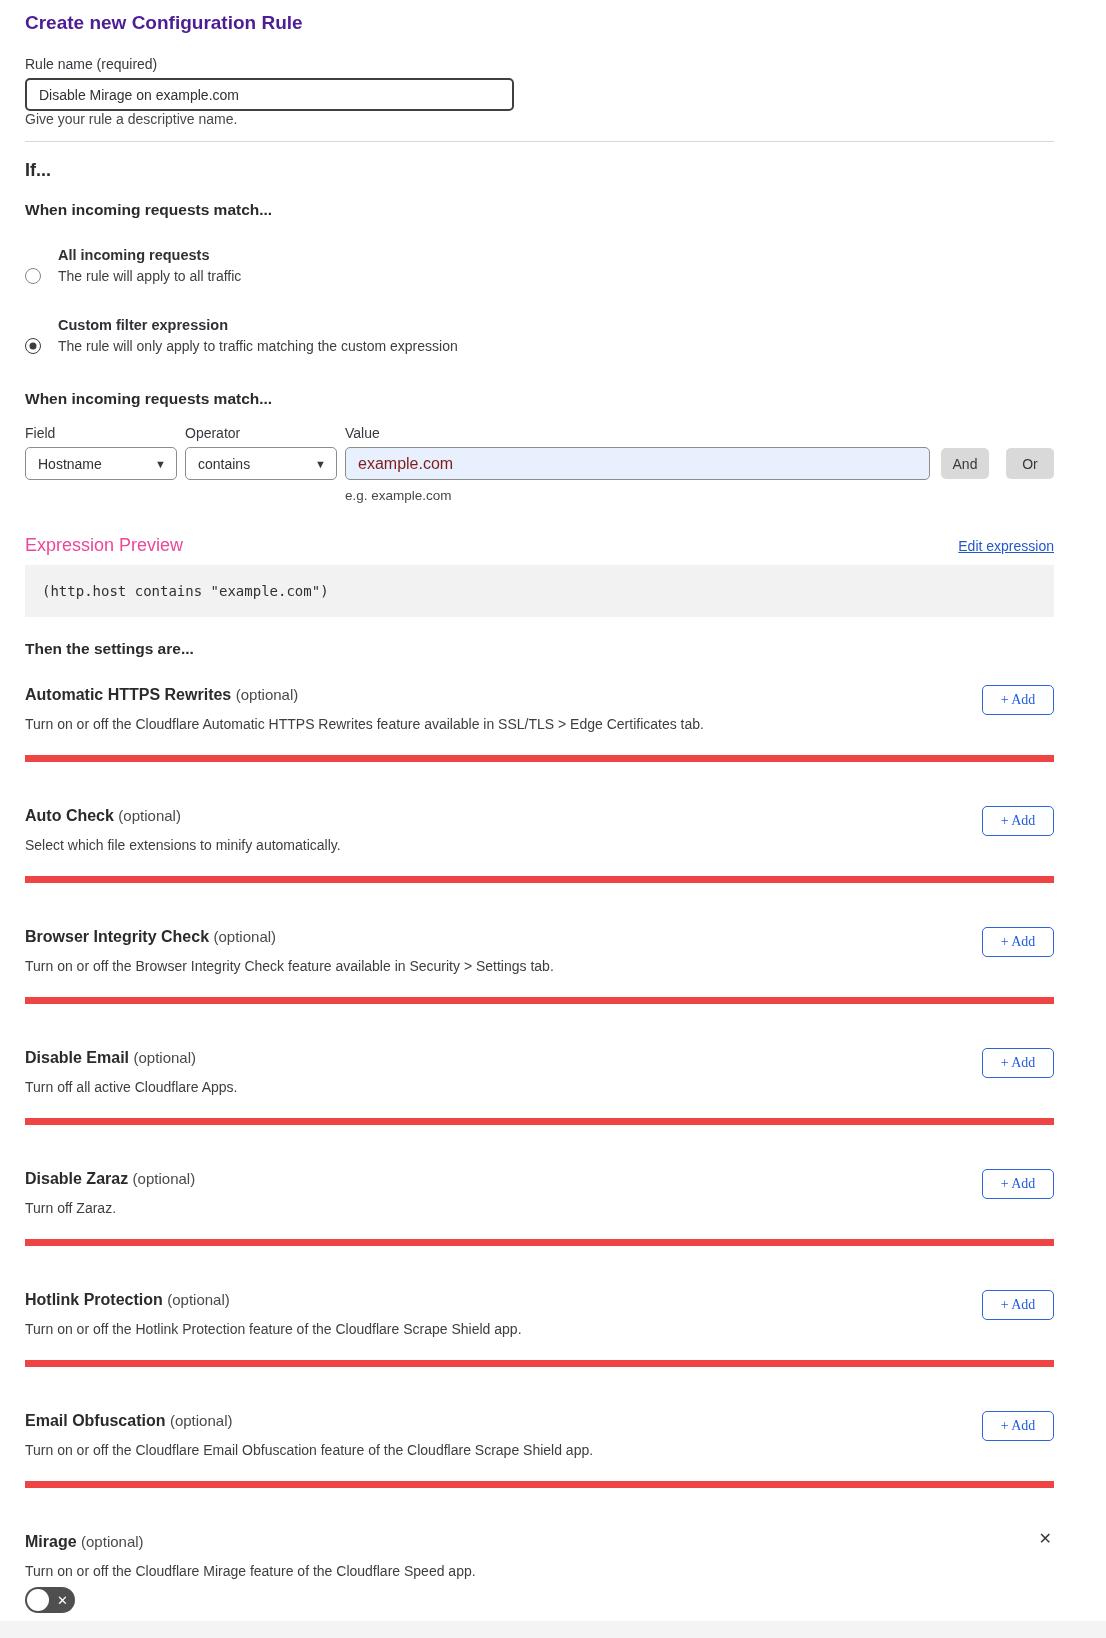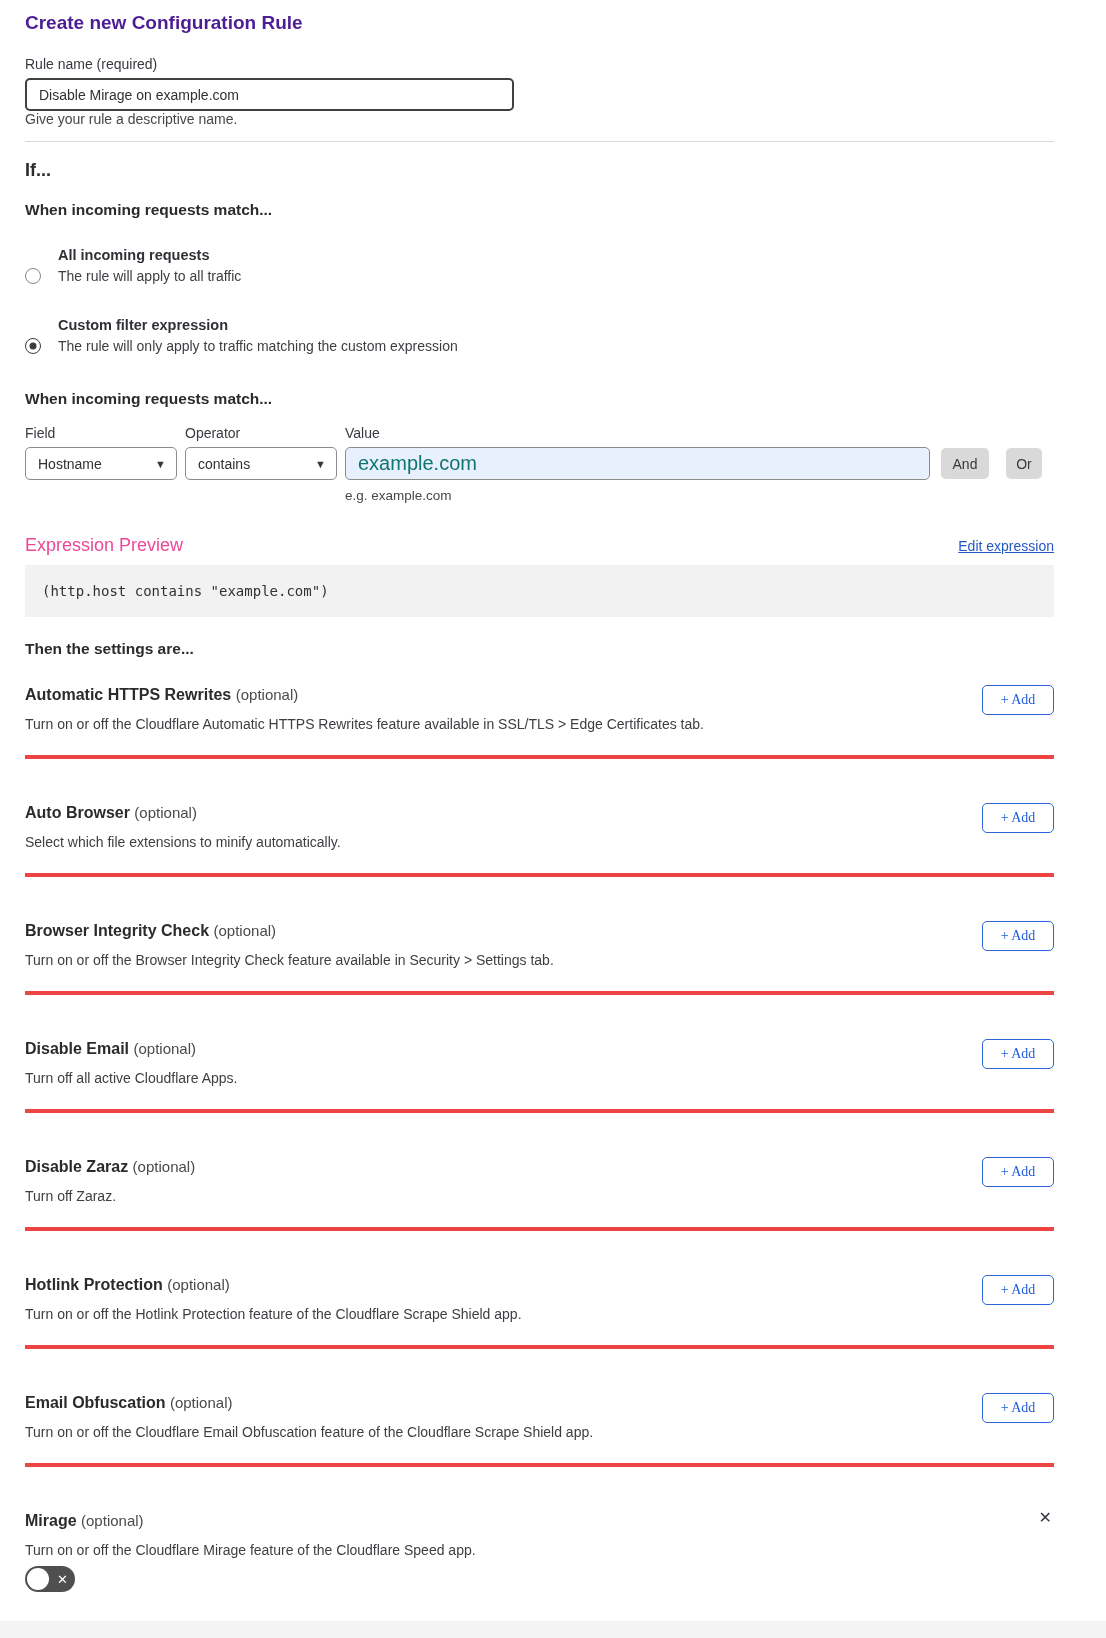--- a/index.html
+++ b/index.html
@@ -43,41 +43,41 @@
   .lab-operator { width:160px; }
   .builder-row { display:flex; margin-top:6px; align-items:center; }
   .select-box {
     position:relative; width:152px; height:33px; border:1px solid #8c8c8c; border-radius:5px;
     background:#fff; font-size:14px; color:#313131; display:flex; align-items:center;
     padding:0 26px 0 12px; margin-right:8px; cursor:pointer;
   }
   .select-caret { position:absolute; right:10px; top:50%; transform:translateY(-50%); font-size:11px; color:#36393f; }
   .value-input {
     width:585px; height:33px; border:1px solid #8c8c8c; border-radius:5px; background:#e8f0fe;
-    padding:0 12px; font-size:20px; color:#0f766e; font-family:"Liberation Sans", sans-serif; outline:none;
+    padding:0 12px; font-size:16px; color:#7f1d1d; font-family:"Liberation Sans", sans-serif; outline:none;
   }
   .conj-btn {
     height:31px; border:none; border-radius:5px; background:#d9d9d9; color:#36393f;
     font-size:14px; font-family:"Liberation Sans", sans-serif; cursor:pointer;
   }
   .and-btn { width:48px; margin-left:11px; }
-  .or-btn  { width:36px; margin-left:17px; }
+  .or-btn  { width:48px; margin-left:17px; }
   .value-help { margin-top:8px; margin-left:320px; font-size:13.5px; color:#45474b; }
 
   .preview-row { margin-top:32px; display:flex; justify-content:space-between; align-items:baseline; }
   .preview-label { font-size:18px; color:#ec4899; }
   .edit-link { font-size:14px; color:#2458c5; text-decoration:underline; cursor:pointer; }
   .code-block {
     margin-top:9px; height:52px; background:#f2f2f2; display:flex; align-items:center; padding:0 17px;
     font-family:"DejaVu Sans Mono", monospace; font-size:14px; color:#313131;
   }
 
   h3.sub-heading.then { margin-top:23px; }
 
-  .setting { position:relative; margin-top:45px; padding-bottom:23px; border-bottom:4px solid #ef4444; }
+  .setting { position:relative; margin-top:45px; padding-bottom:23px; border-bottom:7px solid #ef4444; }
   .setting.first { margin-top:28px; }
   .setting.last { border-bottom:none; }
   .setting-title { font-size:16px; font-weight:bold; color:#2b2b2e; }
   .optional { font-size:15px; font-weight:normal; color:#4a4a4e; }
   .setting-desc { margin-top:12px; font-size:14px; color:#3c3e42; }
   .add-btn {
     position:absolute; right:0; top:-1px; width:72px; height:30px;
     background:#fff; border:1px solid #2d64dc; border-radius:5px;
     color:#1f5ce0; font-size:14px; font-family:Liberation Serif, serif; cursor:pointer;
   }
@@ -157,21 +157,21 @@
 
     <h3 class="sub-heading then">Then the settings are...</h3>
 
     <div class="setting first">
       <div class="setting-title"><span>Automatic HTTPS Rewrites</span> <span class="optional">(optional)</span></div>
       <div class="setting-desc">Turn on or off the Cloudflare Automatic HTTPS Rewrites feature available in SSL/TLS &gt; Edge Certificates tab.</div>
       <button class="add-btn">+ Add</button>
     </div>
 
     <div class="setting">
-      <div class="setting-title"><span>Auto Browser</span> <span class="optional">(optional)</span></div>
+      <div class="setting-title"><span>Auto Check</span> <span class="optional">(optional)</span></div>
       <div class="setting-desc">Select which file extensions to minify automatically.</div>
       <button class="add-btn">+ Add</button>
     </div>
 
     <div class="setting">
       <div class="setting-title"><span>Browser Integrity Check</span> <span class="optional">(optional)</span></div>
       <div class="setting-desc">Turn on or off the Browser Integrity Check feature available in Security &gt; Settings tab.</div>
       <button class="add-btn">+ Add</button>
     </div>
 

